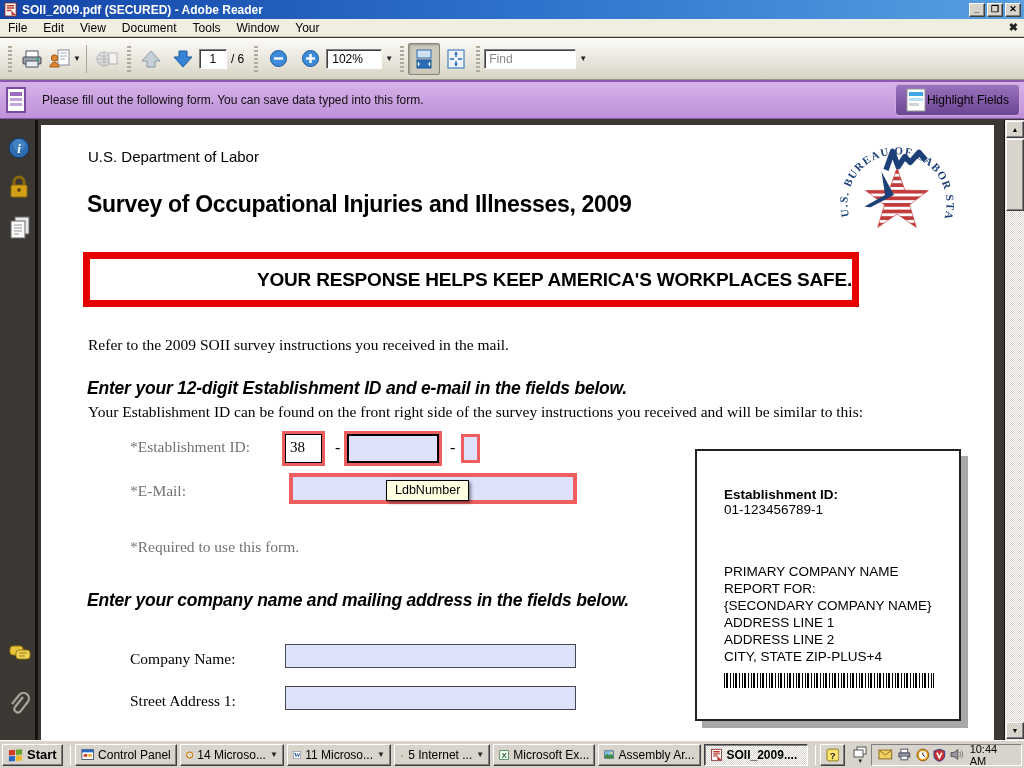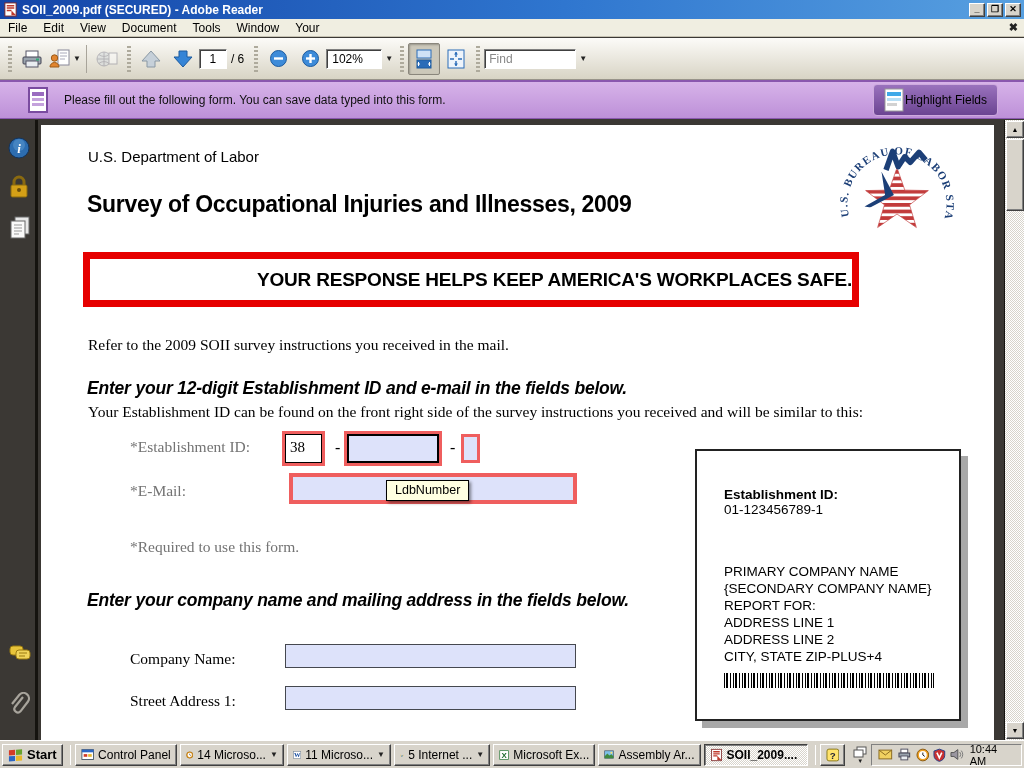--- a/index.html
+++ b/index.html
@@ -40,21 +40,21 @@
   .page-input { width:28px; height:20px; text-align:center; font-size:12px; font-family:"Liberation Sans",sans-serif; }
   .pagecount { font-size:12px; margin:0 6px 0 4px; color:#000; }
   .zoombox { width:56px; height:20px; font-size:12px; padding-left:5px; display:flex; align-items:center; background:#fff; }
   .findbox { width:92px; height:20px; font-size:12px; padding-left:4px; font-family:"Liberation Sans",sans-serif; color:#444; }
   .findbox::placeholder { color:#888; }
 
   
   .msgbar { position:absolute; top:80px; left:0; right:0; height:39px;
     background:linear-gradient(#d7b3e9,#bd90d8);
     border-top:2px solid #8a58ae; border-bottom:1px solid #8a58ae;
-    display:flex; align-items:center; padding:0 26px; }
+    display:flex; align-items:center; padding:0 4px; }
   .msgbar .text { font-size:12px; color:#101010; margin-left:14px; }
   .hl-btn { margin-left:auto; height:32px; display:flex; align-items:center; gap:1px; padding:0 10px;
     background:linear-gradient(#9a72bd,#6b4492); border:1px solid #cdaade; border-radius:4px; }
   .hl-btn .lbl { font-size:12px; color:#000; }
 
   
   .docarea { position:absolute; top:120px; bottom:28px; left:0; right:0; background:#3b3834; overflow:hidden; }
   .sidebar { position:absolute; left:0; top:0; bottom:0; width:38px; background:#3b3834; border-right:3px solid #15130f; }
   .side-ico { position:absolute; left:8px; }
 
@@ -336,22 +336,22 @@
     <div class="abs field f-email" style="left:248px; top:348px"></div>
     <div class="abs tooltip" style="left:345px; top:355px">LdbNumber</div>
 
     <div class="abs serif redtxt" style="left:89px; top:413px">*Required to use this form.</div>
 
     <div class="abs samplebox" style="left:654px; top:324px">
       <div class="b">Establishment ID:</div>
       <div>01-123456789-1</div>
       <div class="lines">
         <div>PRIMARY COMPANY NAME</div>
+        <div>REPORT FOR:</div>
         <div>{SECONDARY COMPANY NAME}</div>
-        <div>REPORT FOR:</div>
         <div>ADDRESS LINE 1</div>
         <div>ADDRESS LINE 2</div>
         <div>CITY, STATE  ZIP-PLUS+4</div>
       </div>
       <div class="barcode"></div>
     </div>
 
     <div class="abs h-italic" style="left:46px; top:462px; width:560px">Enter your company name and mailing address in the fields below.</div>
 
     <div class="abs serif" style="left:89px; top:525px">Company Name:</div>

